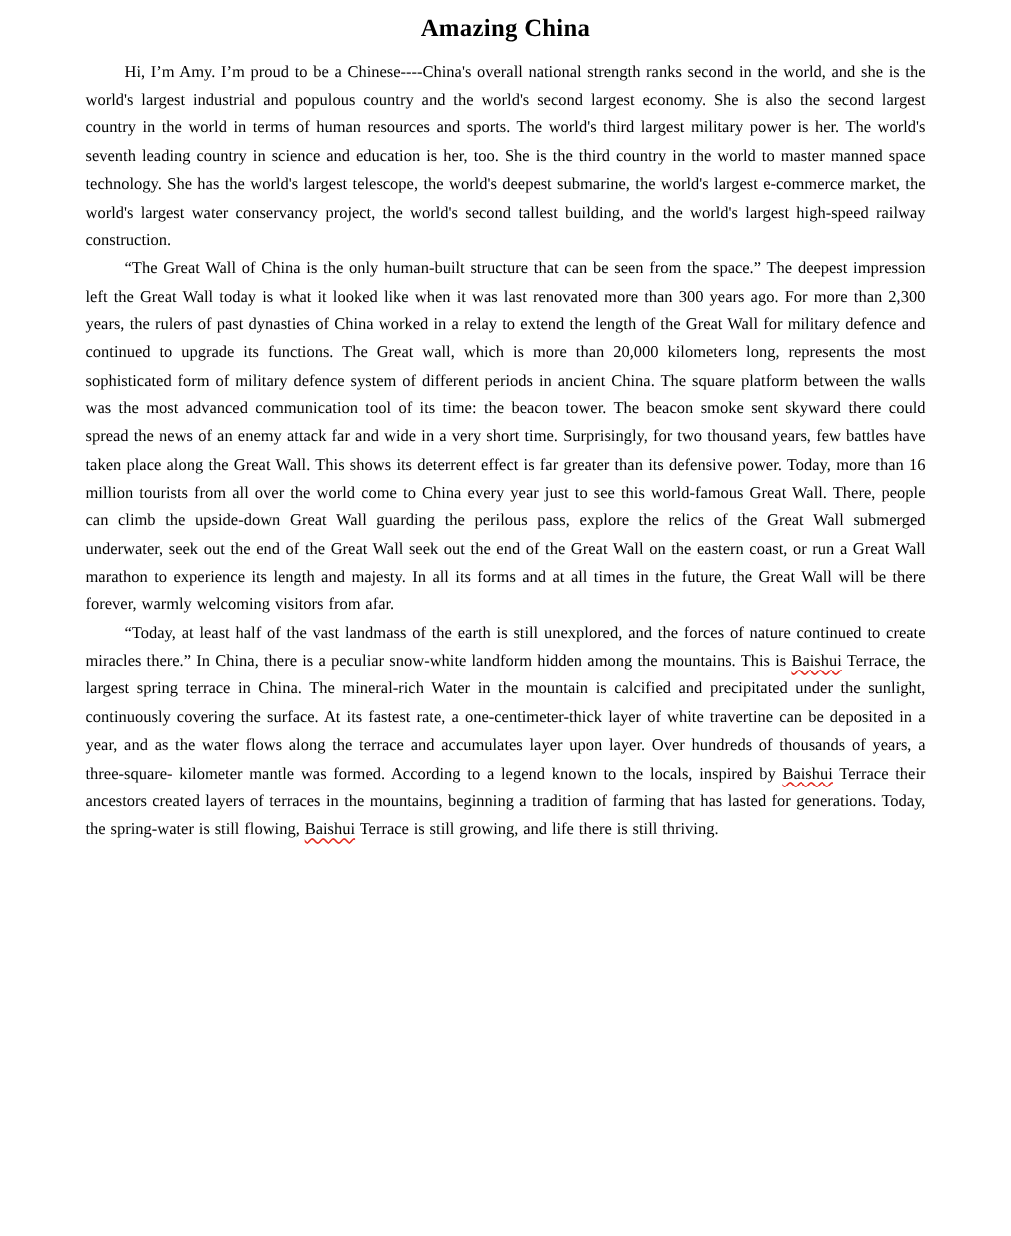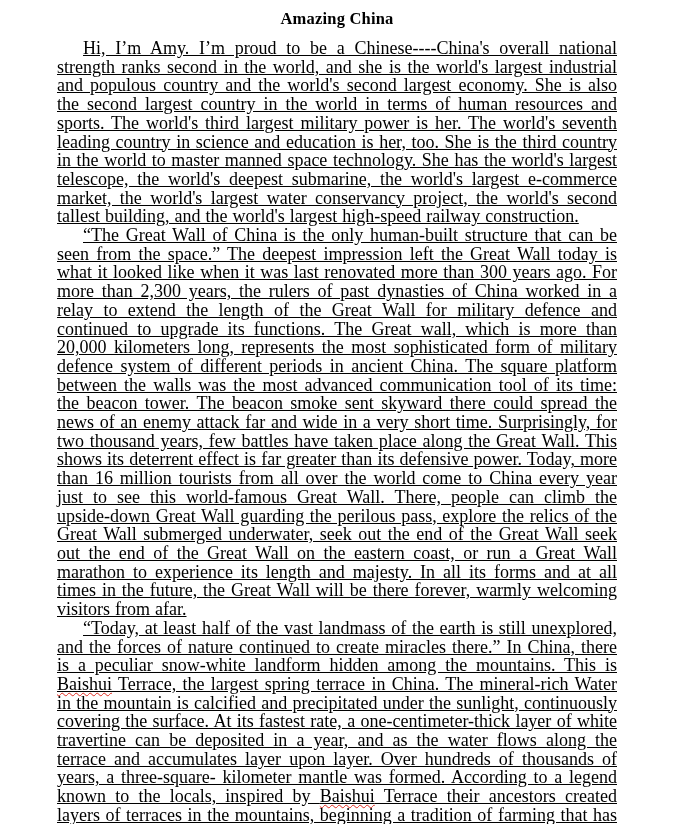--- a/index.html
+++ b/index.html
@@ -20,26 +20,25 @@
   .doc-title {
     font-size: 16.5px;
     font-weight: bold;
     text-align: center;
     margin: 0 0 9px 0;
     line-height: 22px;
     letter-spacing: 0.2px;
   }
   .doc-paragraph {
     margin: 0;
-    font-size: 18px;
+    font-size: 11px;
     line-height: 18.7px;
     text-align: justify;
     text-indent: 26px;
     word-spacing: 0.5px;
-    text-decoration: underline;
   }
   .spellcheck {
     text-decoration-line: underline;
     text-decoration-style: wavy;
     text-decoration-thickness: 1px;
     text-underline-offset: 2px;
   }
 </style>
 </head>
 <body style="color: rgb(0, 0, 0); background: rgb(255, 255, 255);">

